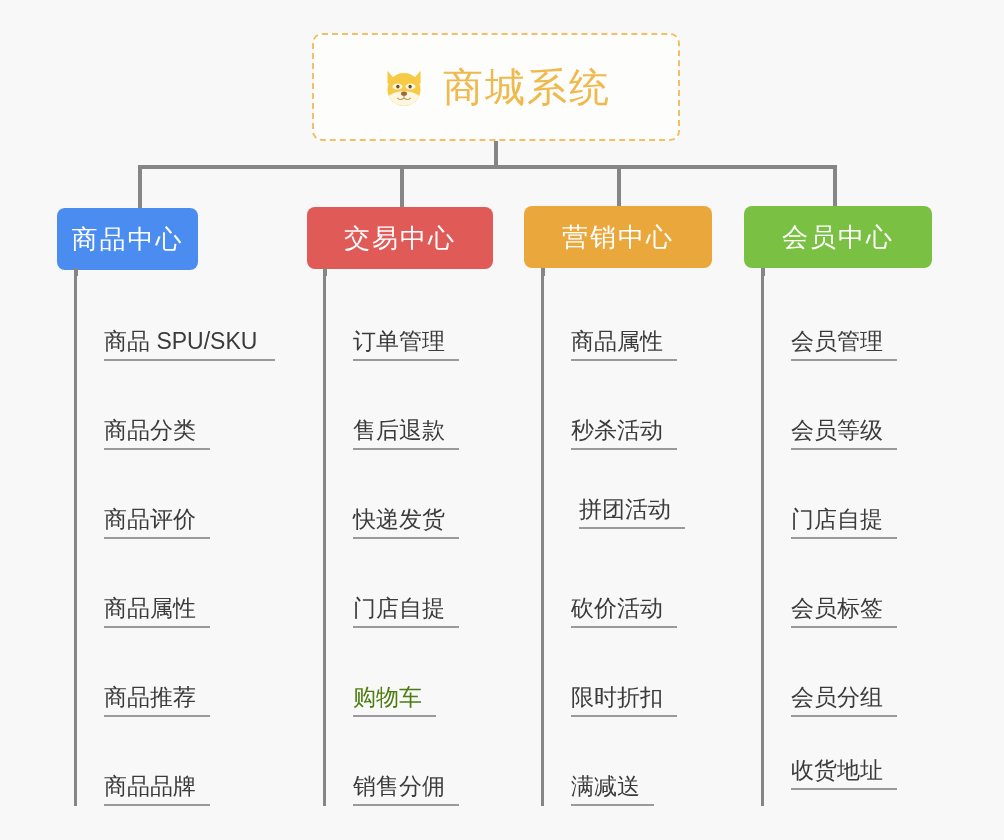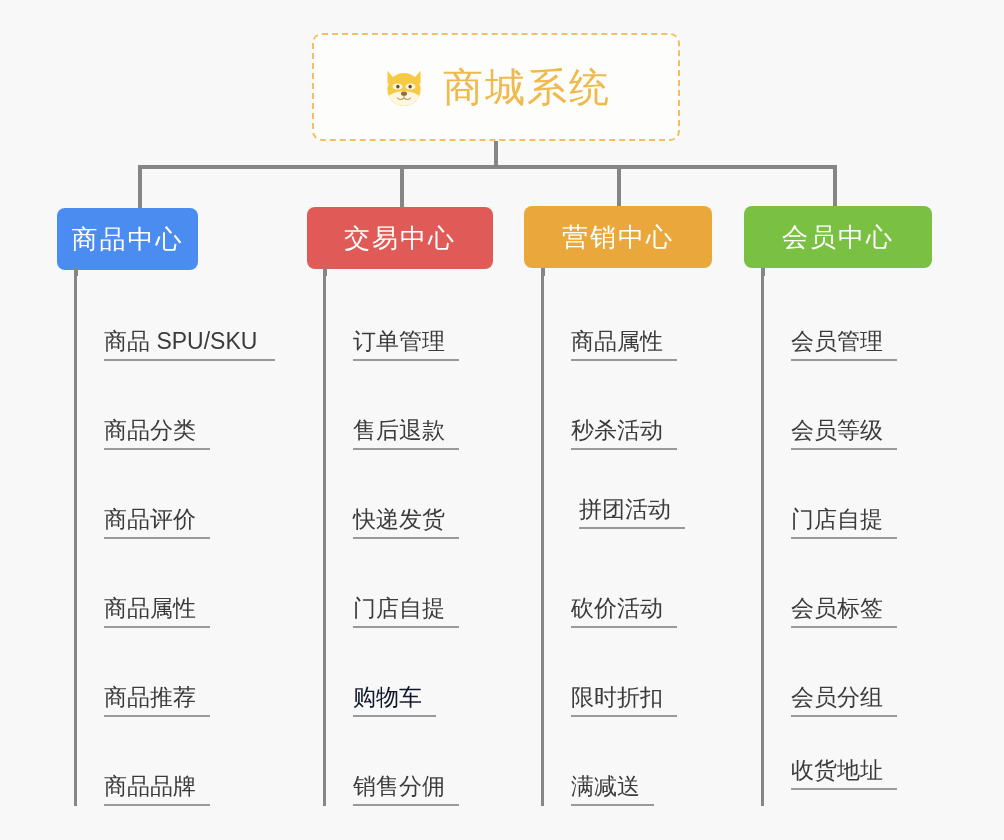--- a/index.html
+++ b/index.html
@@ -186,21 +186,21 @@
     <div class="leaf" style="top:89px;">
       <span class="leaf-label" style="border-bottom-color: rgb(154, 154, 154); color: rgb(59, 59, 59);">售后退款</span>
     </div>
     <div class="leaf" style="top:178px;">
       <span class="leaf-label" style="border-bottom-color: rgb(154, 154, 154); color: rgb(59, 59, 59);">快递发货</span>
     </div>
     <div class="leaf" style="top:267px;">
       <span class="leaf-label" style="border-bottom-color: rgb(154, 154, 154); color: rgb(59, 59, 59);">门店自提</span>
     </div>
     <div class="leaf" style="top:356px;">
-      <span class="leaf-label" style="border-bottom-color: rgb(154, 154, 154); color: #0f172a;">购物车</span>
+      <span class="leaf-label" style="border-bottom-color: rgb(154, 154, 154); color: #4d7c0f;">购物车</span>
     </div>
     <div class="leaf" style="top:445px;">
       <span class="leaf-label" style="border-bottom-color: rgb(154, 154, 154); color: rgb(59, 59, 59);">销售分佣</span>
     </div>
   </div>
 
   <div class="branch" style="left:541px;">
     <div class="spine" style="height: 534px; background: rgb(134, 134, 134);"></div>
     <div class="leaf" style="top:0px;">
       <span class="leaf-label" style="border-bottom-color: rgb(154, 154, 154); color: rgb(59, 59, 59);">商品属性</span>

